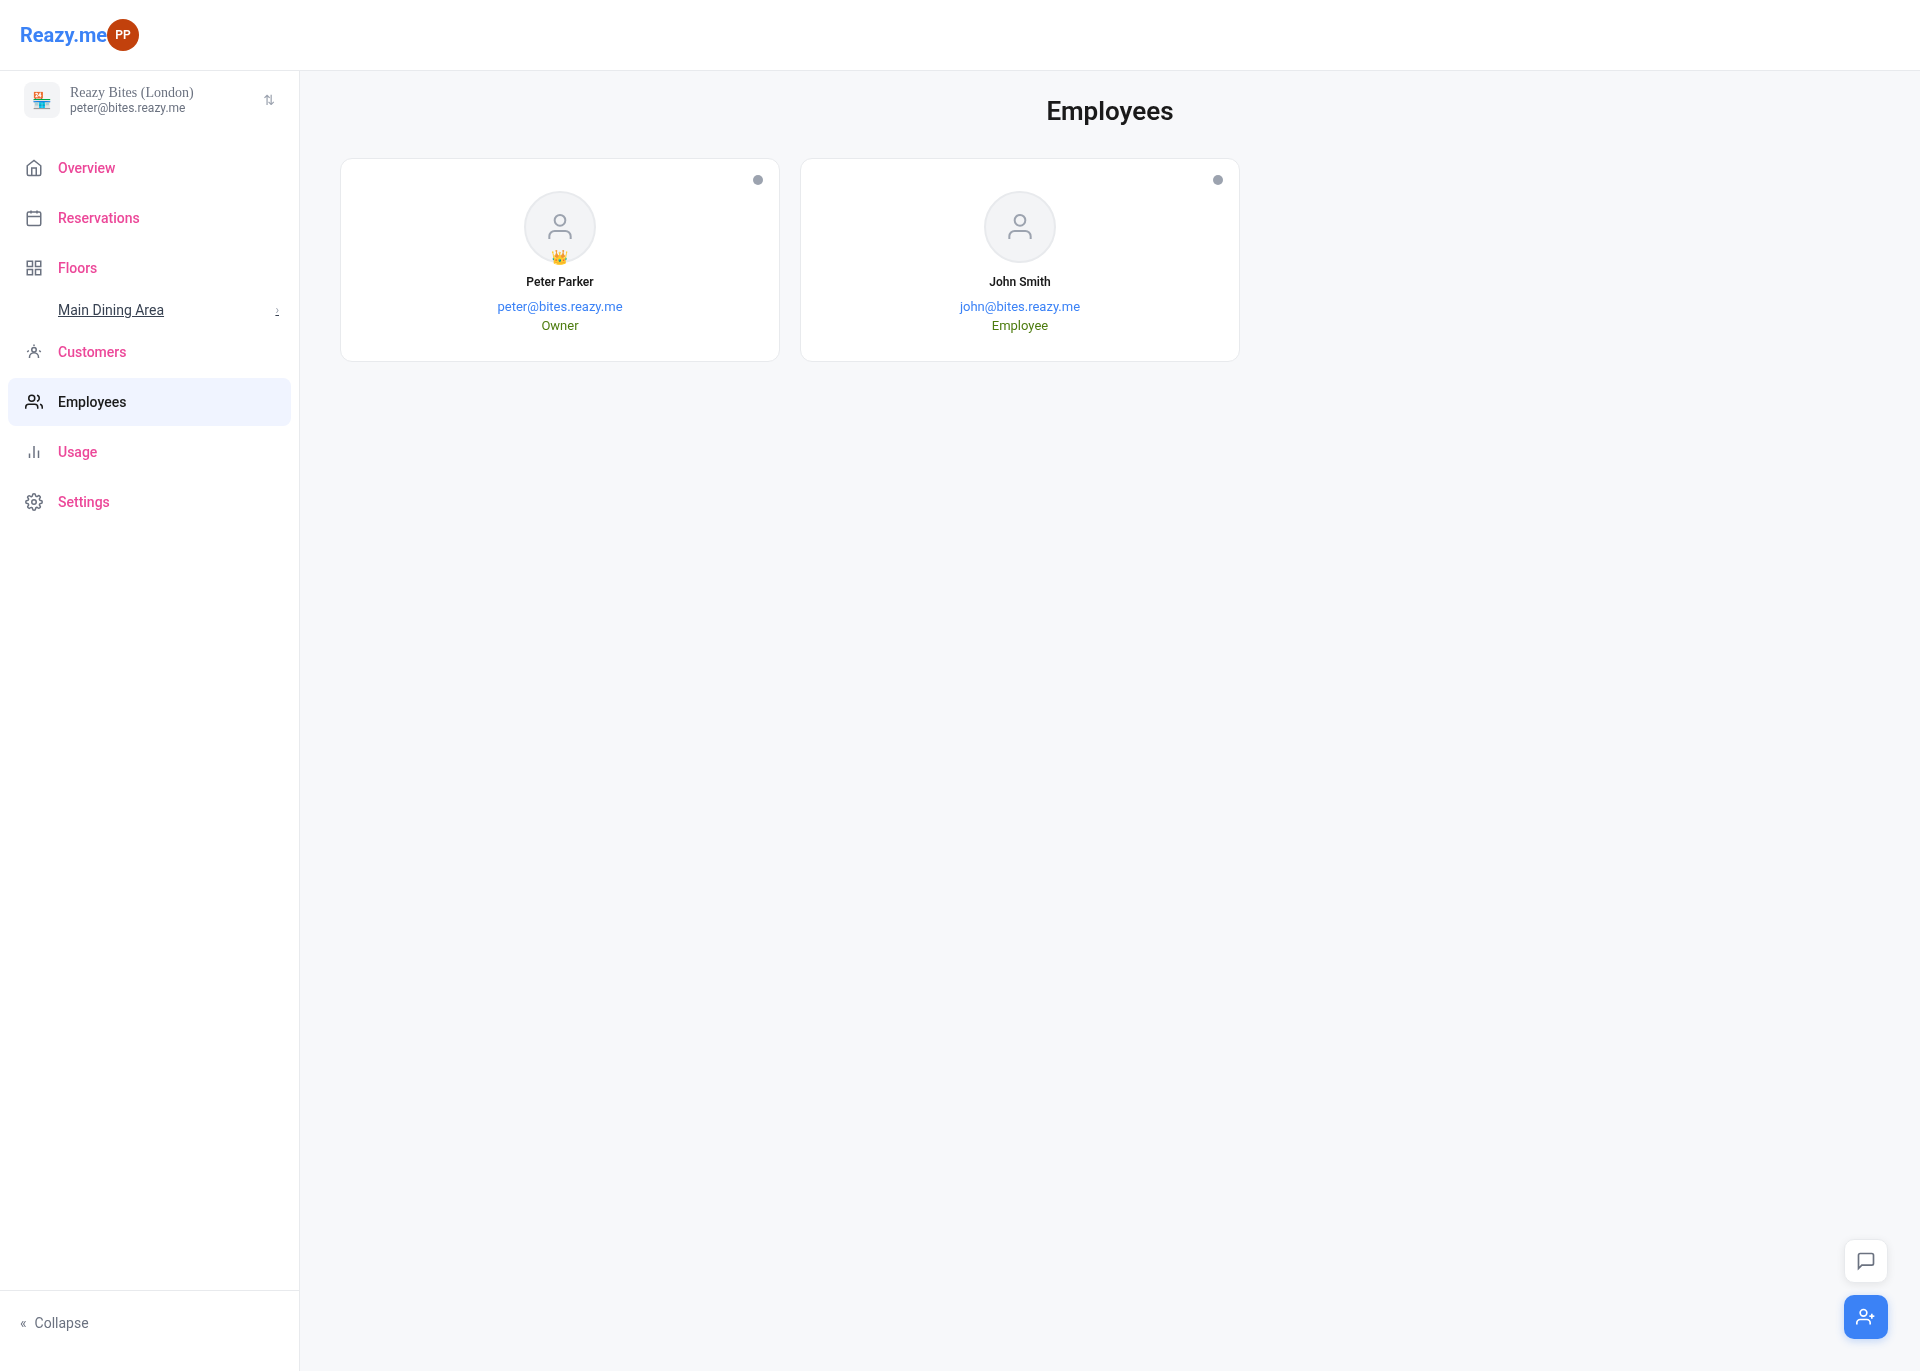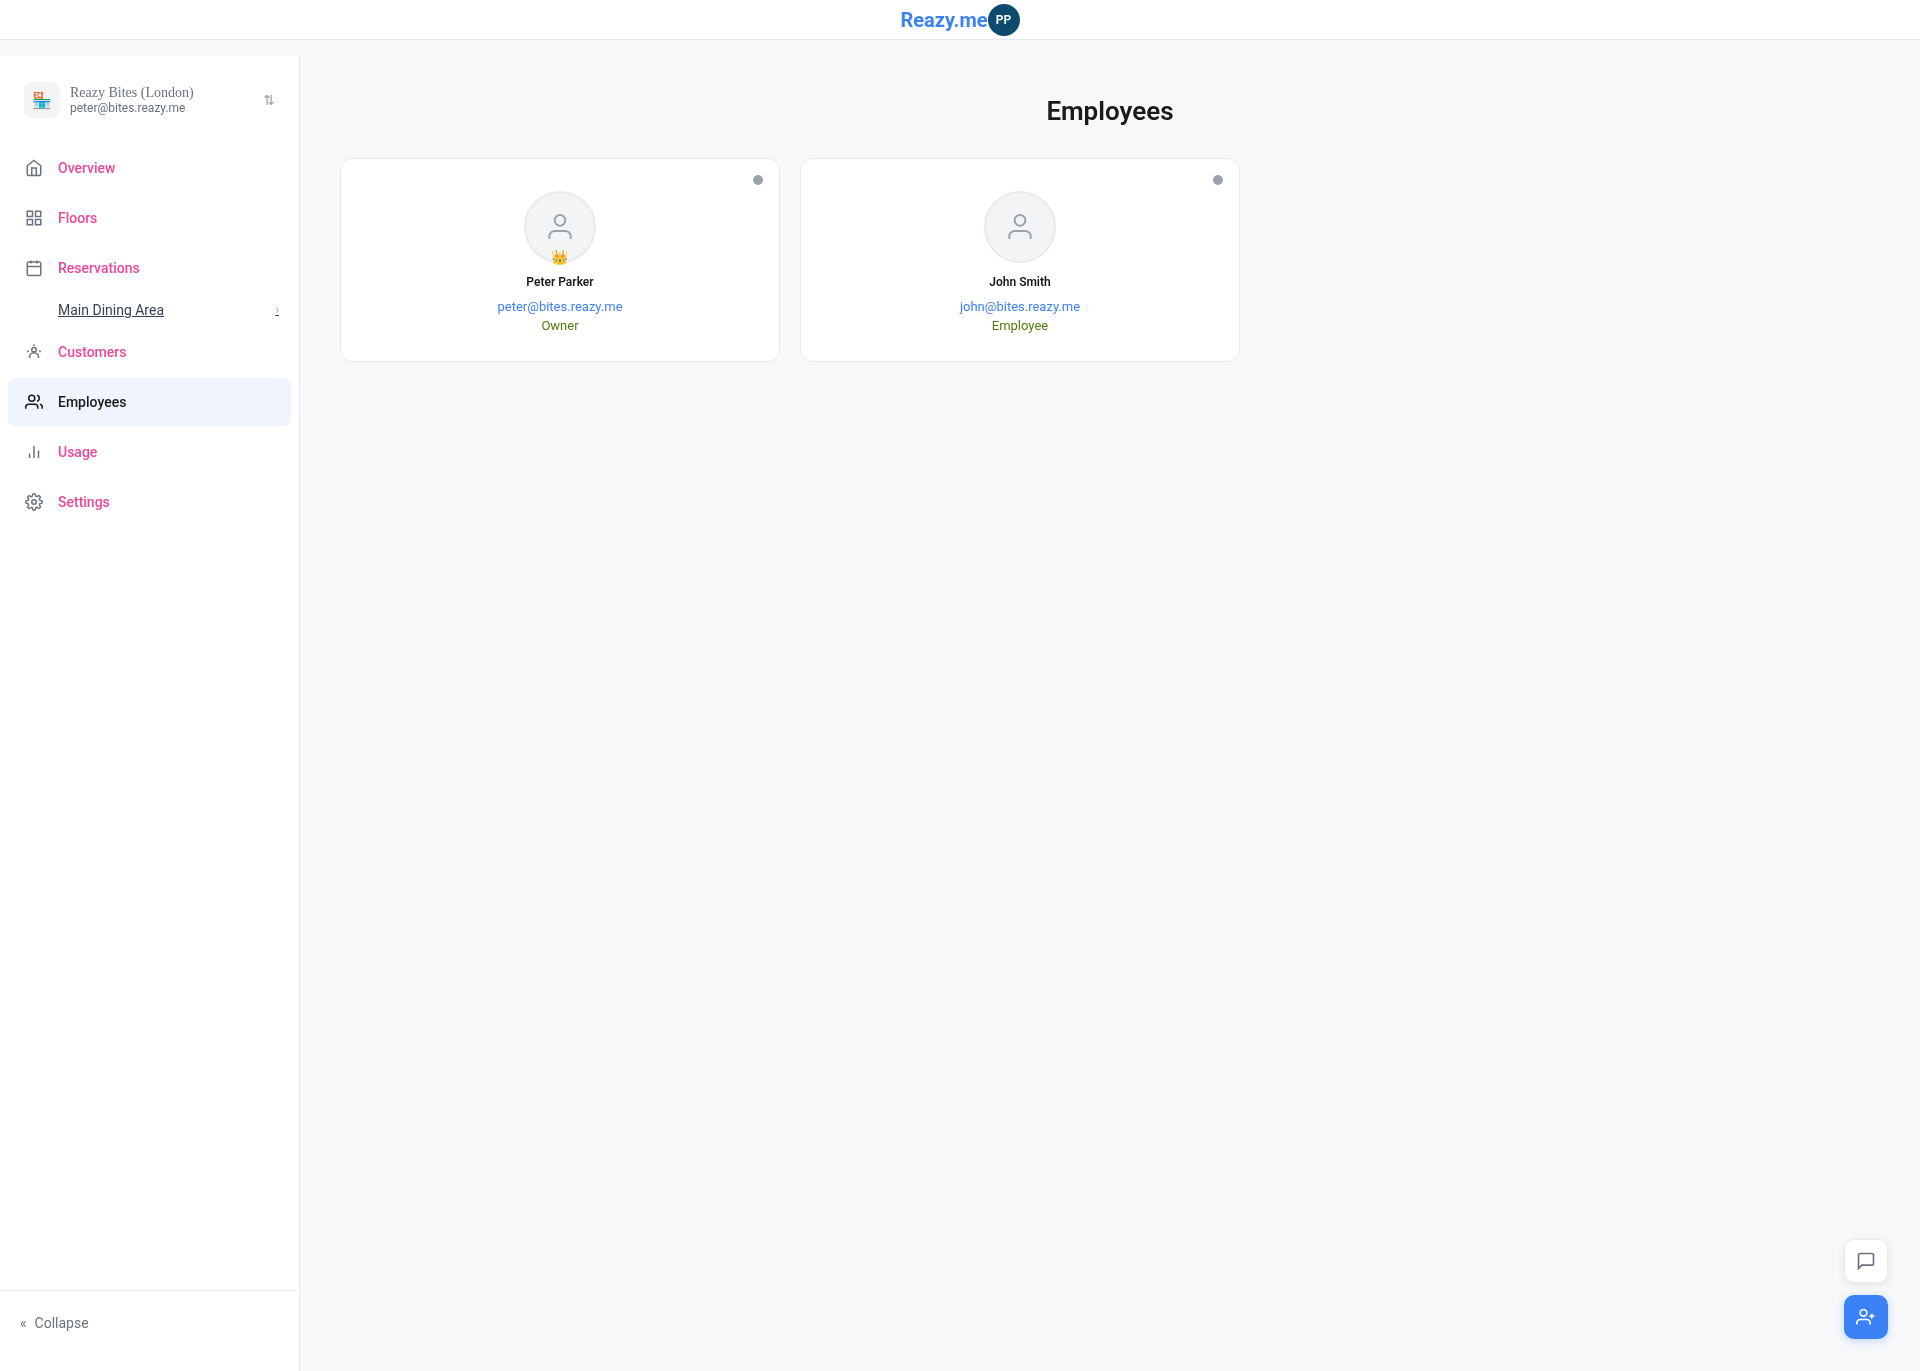--- a/index.html
+++ b/index.html
@@ -1,42 +1,42 @@
 <!DOCTYPE html>
 <html><head>
   <meta charset="utf-8">
   <style>
     * { box-sizing: border-box; margin: 0; padding: 0; }
     body { font-family: -apple-system, BlinkMacSystemFont, 'Segoe UI', Roboto, sans-serif; background: #f7f8fa; height: 100vh; display: flex; flex-direction: column; }
 
     
     .topbar {
-      height: 40px;
+      height: 71px;
       background: #ffffff;
       border-bottom: 1px solid #e8eaed;
       display: flex;
       align-items: center;
-      justify-content: center;
+      justify-content: flex-start;
       padding: 16px 20px;
       position: fixed;
       top: 0; left: 0; right: 0;
       z-index: 100;
     }
     .logo {
       font-size: 20px;
       font-weight: 700;
       color: #1a1a1a;
     }
     .logo span {
       color: #3b82f6;
     }
     .avatar-badge {
       width: 32px; height: 32px;
       border-radius: 50%;
-      background: #0c4a6e;
+      background: #c2410c;
       color: #fff;
       font-size: 12px;
       font-weight: 600;
       display: flex; align-items: center; justify-content: center;
     }
 
     
     .layout {
       display: flex;
       margin-top: 56px;
@@ -282,39 +282,39 @@
             <path d="M3 9l9-7 9 7v11a2 2 0 0 1-2 2H5a2 2 0 0 1-2-2z"></path>
             <polyline points="9 22 9 12 15 12 15 22"></polyline>
           </svg>
         </div>
         <span>Overview</span>
       </div>
 
       <div class="nav-item">
         <div class="nav-icon">
           <svg width="18" height="18" viewBox="0 0 24 24" fill="none" stroke="currentColor" stroke-width="2">
+            <rect x="3" y="4" width="18" height="18" rx="2" ry="2"></rect>
+            <line x1="16" y1="2" x2="16" y2="6"></line>
+            <line x1="8" y1="2" x2="8" y2="6"></line>
+            <line x1="3" y1="10" x2="21" y2="10"></line>
+          </svg>
+        </div>
+        <span>Reservations</span>
+      </div>
+
+      <div class="nav-item">
+        <div class="nav-icon">
+          <svg width="18" height="18" viewBox="0 0 24 24" fill="none" stroke="currentColor" stroke-width="2">
             <rect x="3" y="3" width="7" height="7"></rect>
               <rect x="14" y="3" width="7" height="7"></rect>
             <rect x="3" y="14" width="7" height="7"></rect>
               <rect x="14" y="14" width="7" height="7"></rect>
           </svg>
         </div>
         <span>Floors</span>
-      </div>
-
-      <div class="nav-item">
-        <div class="nav-icon">
-          <svg width="18" height="18" viewBox="0 0 24 24" fill="none" stroke="currentColor" stroke-width="2">
-            <rect x="3" y="4" width="18" height="18" rx="2" ry="2"></rect>
-            <line x1="16" y1="2" x2="16" y2="6"></line>
-            <line x1="8" y1="2" x2="8" y2="6"></line>
-            <line x1="3" y1="10" x2="21" y2="10"></line>
-          </svg>
-        </div>
-        <span>Reservations</span>
       </div>
 
       <div class="sub-item">
         <span>Main Dining Area</span>
         <span class="chevron-right">›</span>
       </div>
 
       <div class="nav-item">
         <div class="nav-icon">
           <svg width="18" height="18" viewBox="0 0 24 24" fill="none" stroke="currentColor" stroke-width="2">

